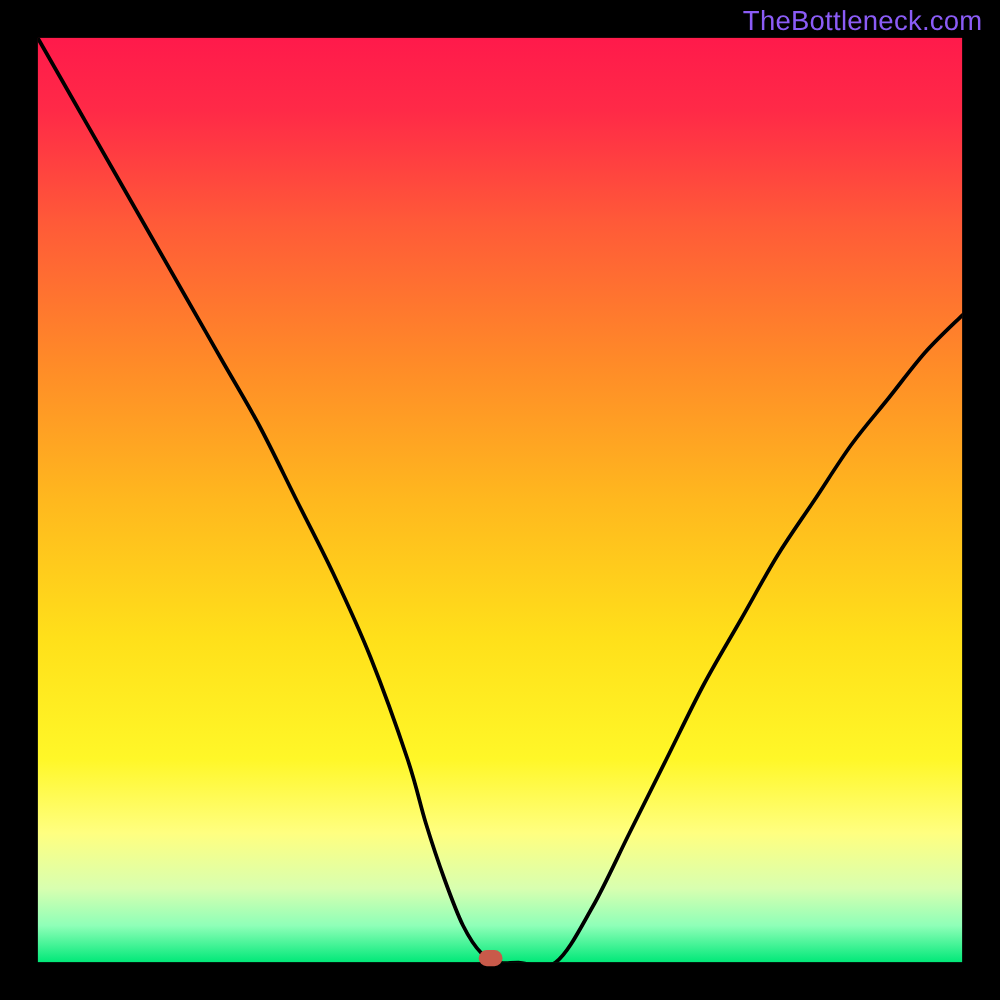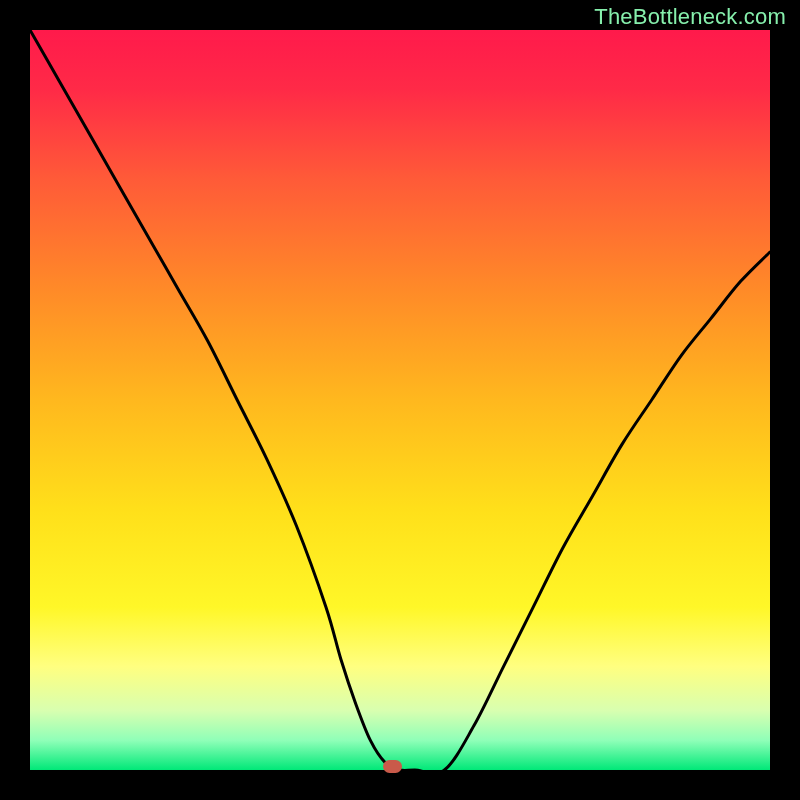--- a/index.html
+++ b/index.html
@@ -14,21 +14,21 @@
   .frame {
     position: relative;
     width: 800px;
     height: 800px;
     background: #000;
   }
   .watermark {
     position: absolute;
     top: 4px;
     right: 14px;
-    color: #86efac;
+    color: #8b5cf6;
     font-size: 22px;
     font-weight: 500;
     letter-spacing: 0.2px;
     z-index: 5;
   }
   .plot-area {
     position: absolute;
     left: 30px;
     top: 30px;
     width: 740px;

